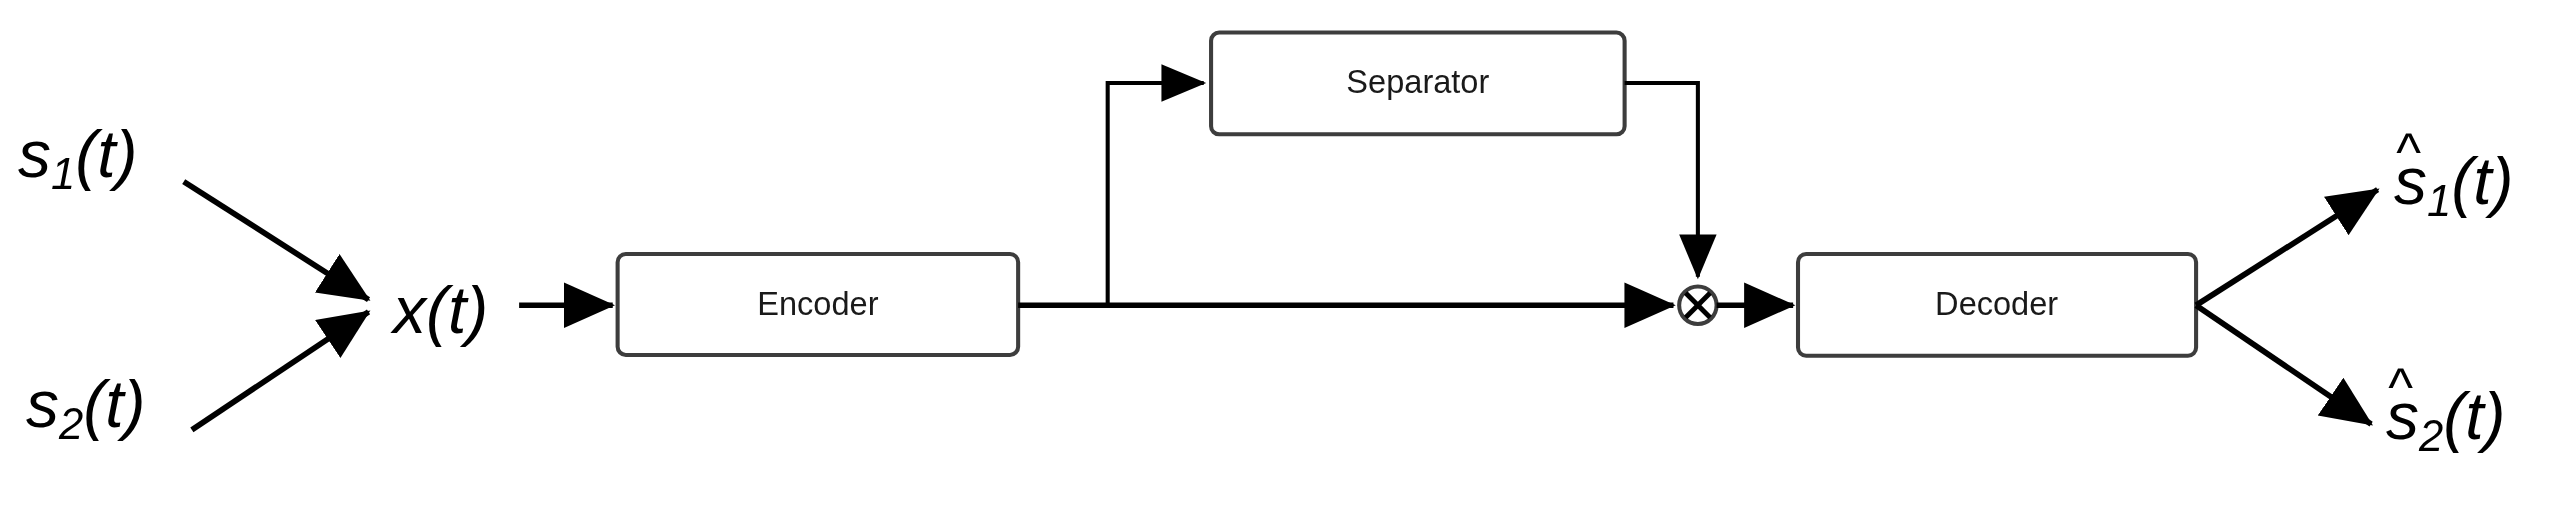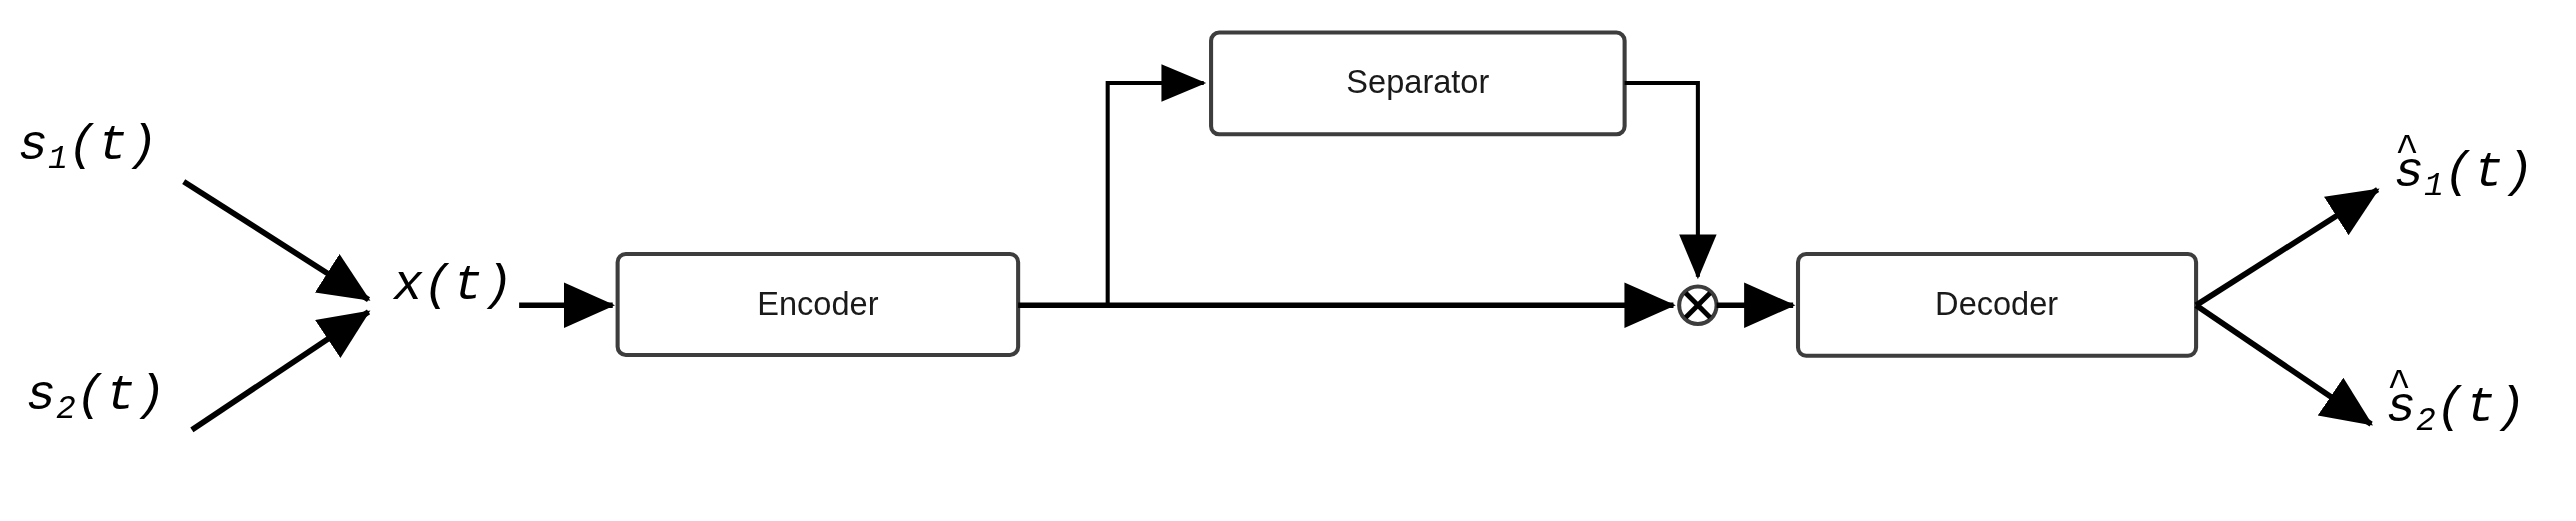--- a/index.html
+++ b/index.html
@@ -52,23 +52,23 @@
     fill: #ffffff;
     stroke: #3d3d3d;
     stroke-width: 5;
   }
   .mix-cross {
     stroke: #000000;
     stroke-width: 6;
     stroke-linecap: butt;
   }
   .math-label {
-    font-family: Liberation Mono, monospace;
+    font-family: Liberation Sans, sans-serif;
     font-style: italic;
-    font-size: 50px;
+    font-size: 66px;
     fill: #000000;
     white-space: nowrap;
     position: absolute;
     line-height: 1;
     user-select: none;
   }
   .math-label .sub {
     font-size: 0.66em;
     vertical-align: -0.28em;
     font-style: italic;
@@ -140,21 +140,21 @@
   </svg>
 
   <div class="math-label" style="left:18px; top:121px;">
     <span>s</span><span class="sub">1</span><span class="paren">(t)</span>
   </div>
 
   <div class="math-label" style="left:26px; top:371px;">
     <span>s</span><span class="sub">2</span><span class="paren">(t)</span>
   </div>
 
-  <div class="math-label" style="left:393px; top:261px;">
+  <div class="math-label" style="left:393px; top:277px;">
     <span>x</span><span class="paren">(t)</span>
   </div>
 
   <div class="math-label" style="left:2394px; top:148px;">
     <span class="hatwrap"><span class="hatchar">s</span><span class="hatmark">^</span></span><span class="sub">1</span><span class="paren">(t)</span>
   </div>
 
   <div class="math-label" style="left:2386px; top:383px;">
     <span class="hatwrap"><span class="hatchar">s</span><span class="hatmark">^</span></span><span class="sub">2</span><span class="paren">(t)</span>
   </div>

